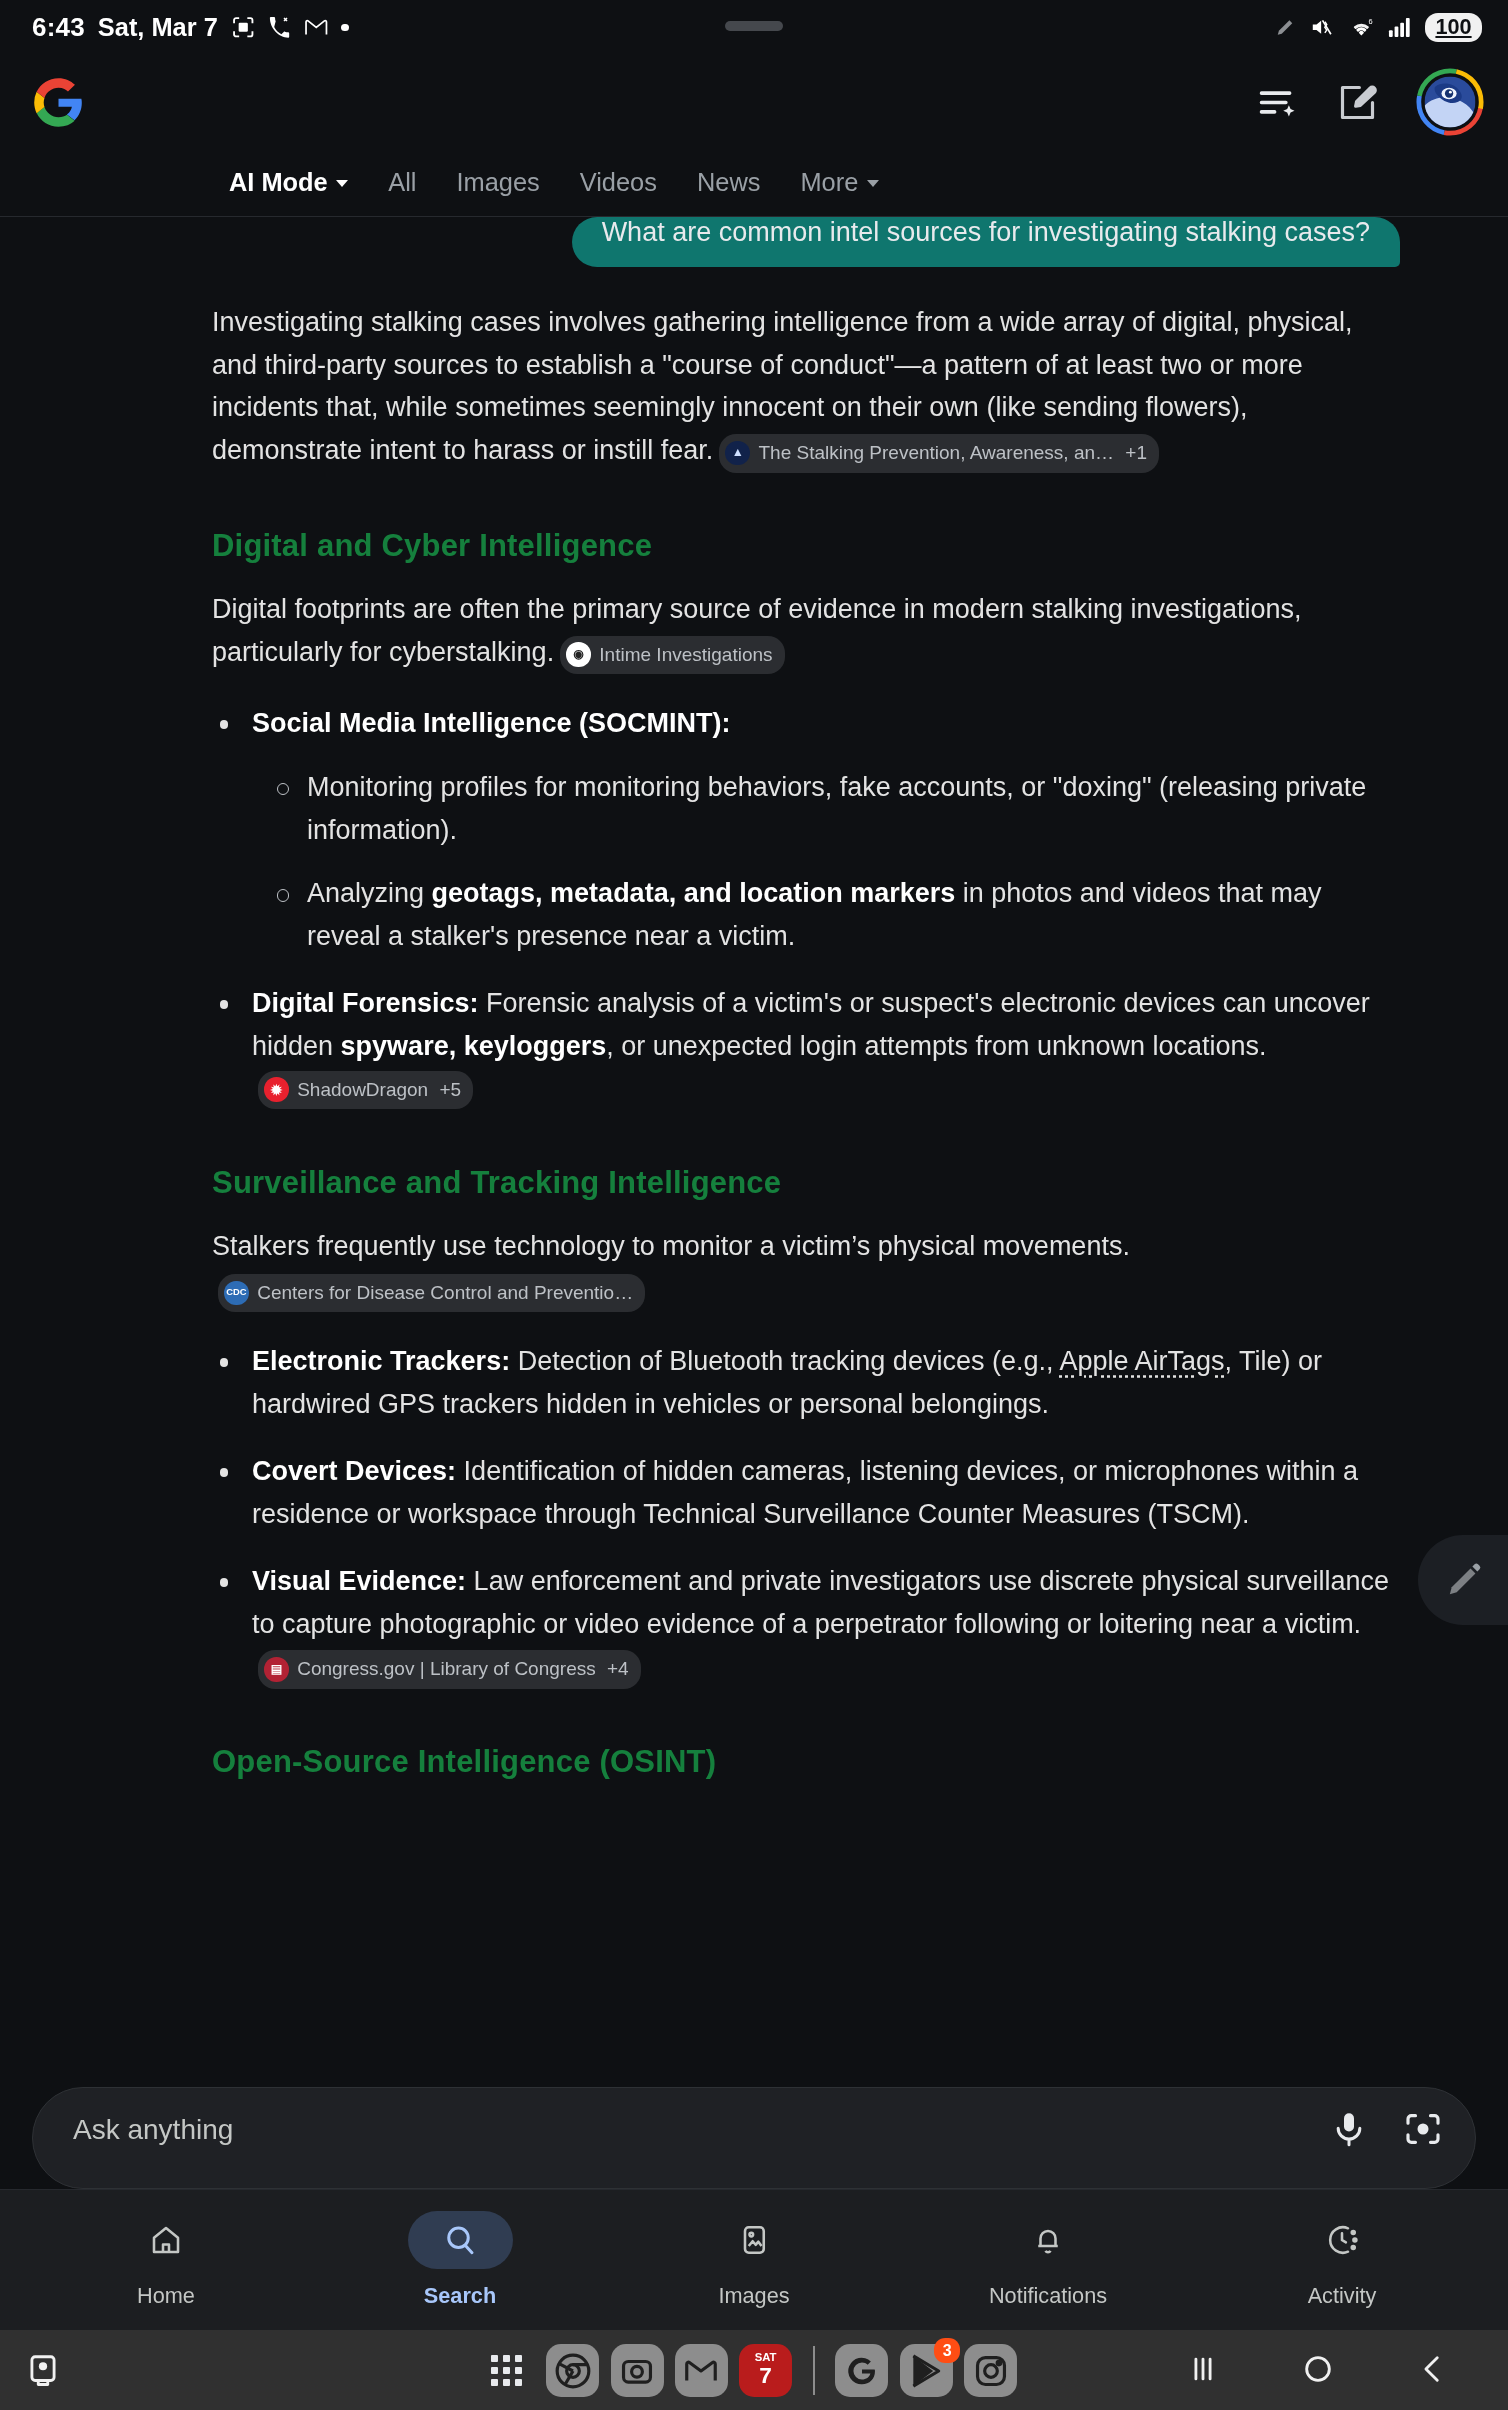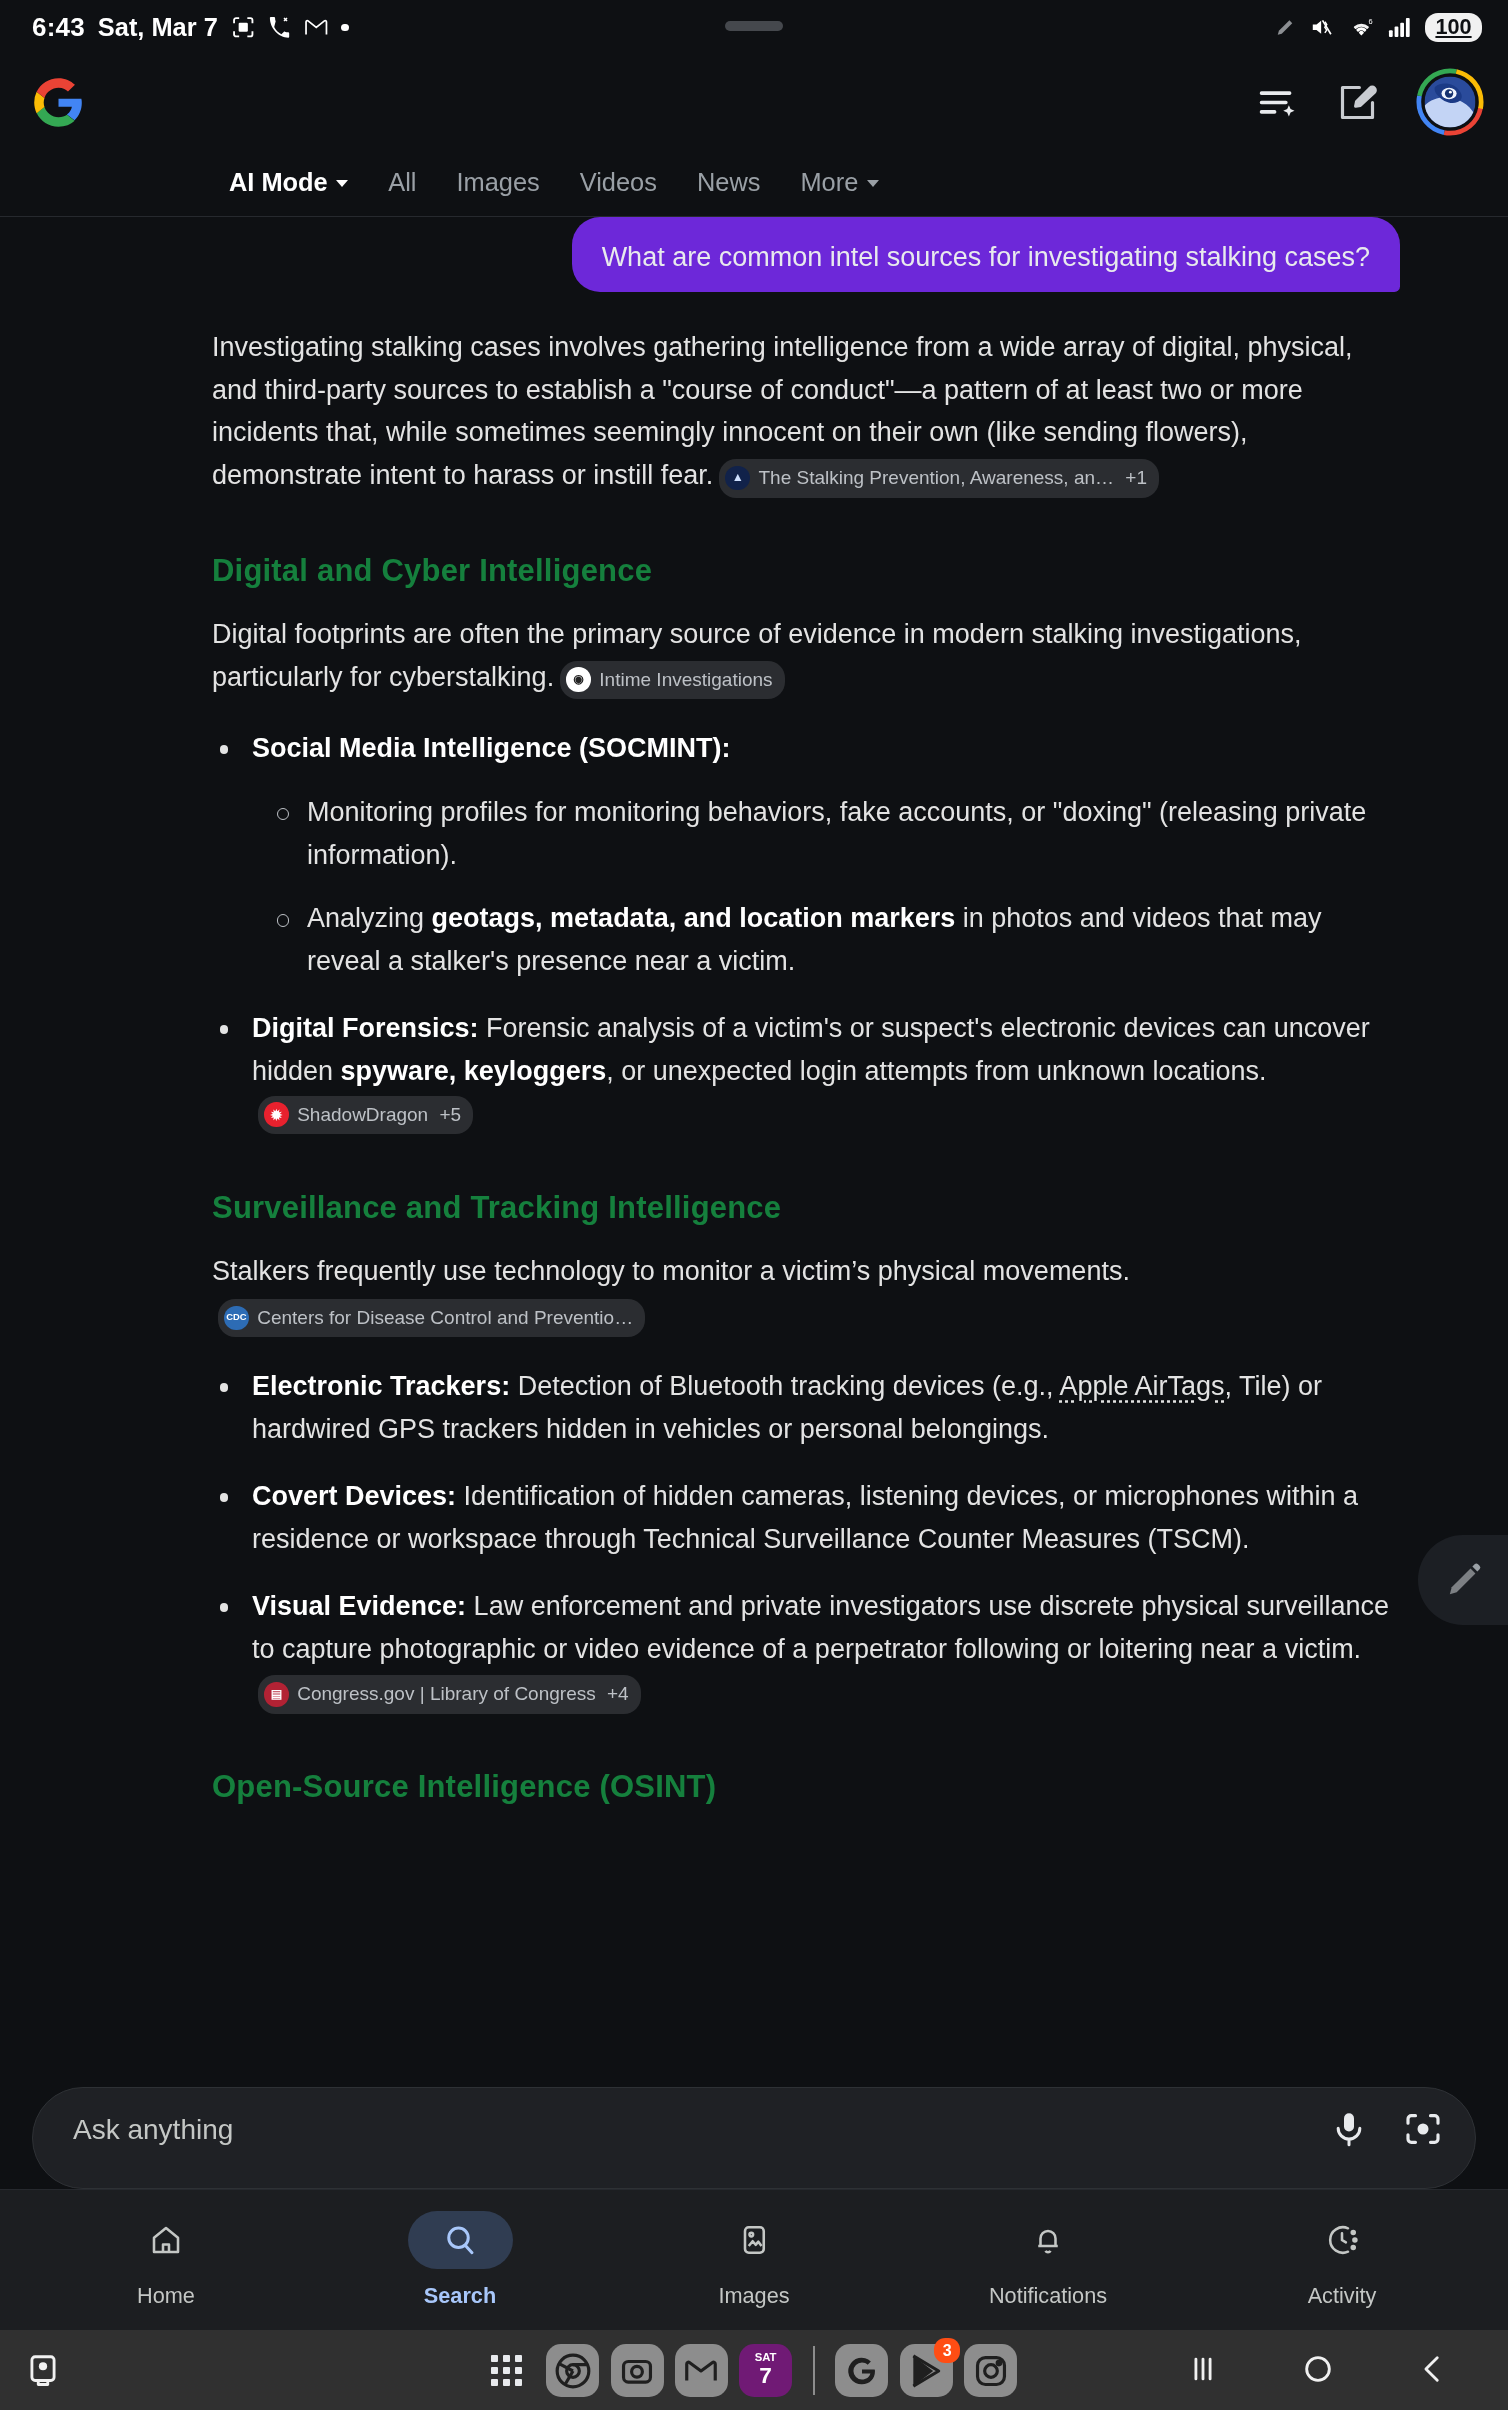--- a/index.html
+++ b/index.html
@@ -63,23 +63,23 @@
     margin-top: 2.8px;
   }
 
   
   .content {
     position: absolute; top: 217px; left: 0; right: 0; bottom: 320px;
     overflow: hidden;
   }
   .query-row { display: flex; justify-content: flex-end; padding: 0 108px 0 0; }
   .query-bubble {
-    background: #6d28d9; color: #e8eaed; font-size: 27px;
+    background: #0f766e; color: #e8eaed; font-size: 27px;
     border-radius: 28px 28px 5.6px 28px;
-    padding: 25px 30px 19px; max-width: 904px;
+    padding: 0 30px 19px; max-width: 904px;
   }
 
   .answer { padding: 0 108px 0 212px; color: #e3e3e3; }
   .para {
     font-size: 27px; line-height: 1.58; margin-top: 34px; color: #e3e3e3;
   }
   h2.sec {
     font-size: 31px; font-weight: bold; color: #15803d;
     margin-top: 55px; letter-spacing: 0.2px;
   }
@@ -491,21 +491,21 @@
         <circle cx="12" cy="12.5" r="3.4"></circle>
       </svg>
     </span>
 
     <span class="tb-app" style="background:#8d8d8d">
       <svg width="38" height="38" viewBox="0 0 24 24" fill="none" stroke="#1f1f1f" stroke-width="2" stroke-linejoin="round">
         <path d="M3 18V7.5c0-.9 1-1.4 1.7-.9L12 12l7.3-5.4c.7-.5 1.7 0 1.7.9V18"></path>
       </svg>
     </span>
 
-    <span class="tb-app" style="background:#701a75;flex-direction:column">
+    <span class="tb-app" style="background:#b91c1c;flex-direction:column">
       <span style="font-size:11.3px;color:#fff;font-weight:bold;line-height:1">SAT</span>
       <span style="font-size:22.6px;color:#fff;font-weight:bold;line-height:1.1">7</span>
     </span>
 
     <span class="tb-div"></span>
 
     <span class="tb-app" style="background:#8d8d8d">
       <svg width="38" height="38" viewBox="0 0 24 24">
         <path d="M21 11h-9v2.6h5.3C16.7 16 14.6 17.4 12 17.4A5.4 5.4 0 1 1 12 6.6c1.4 0 2.6.5 3.6 1.4l2-2A8.4 8.4 0 1 0 12 20.4c4.8 0 8.2-3.4 8.2-8.2 0-.5 0-.8-.2-1.2z" fill="#1f1f1f"></path>
       </svg>

